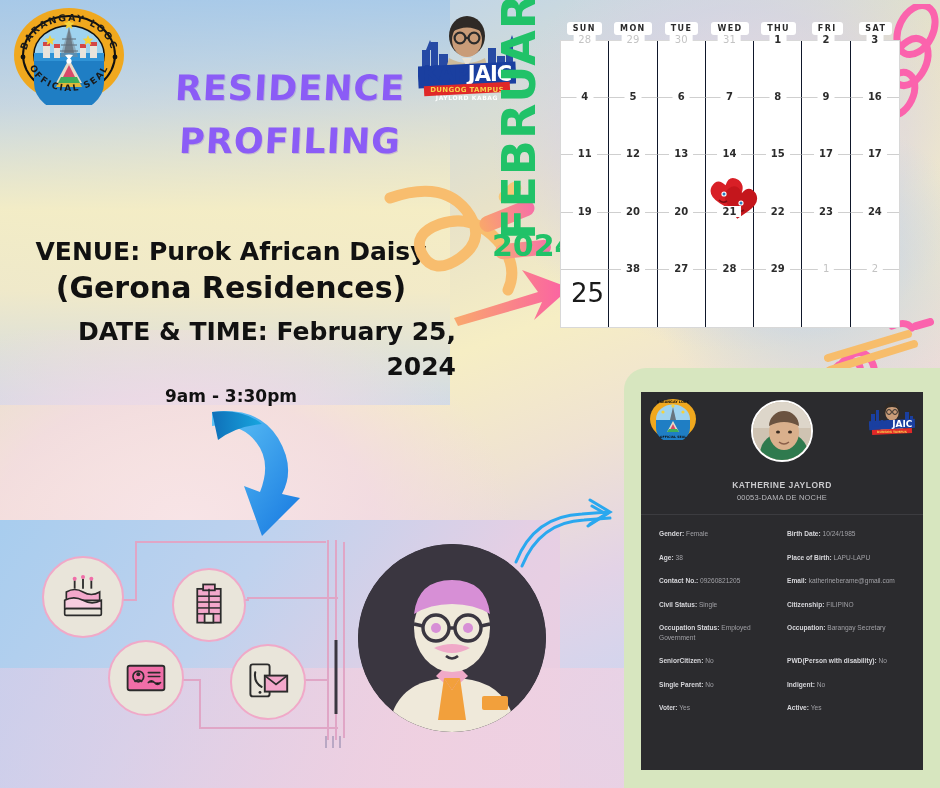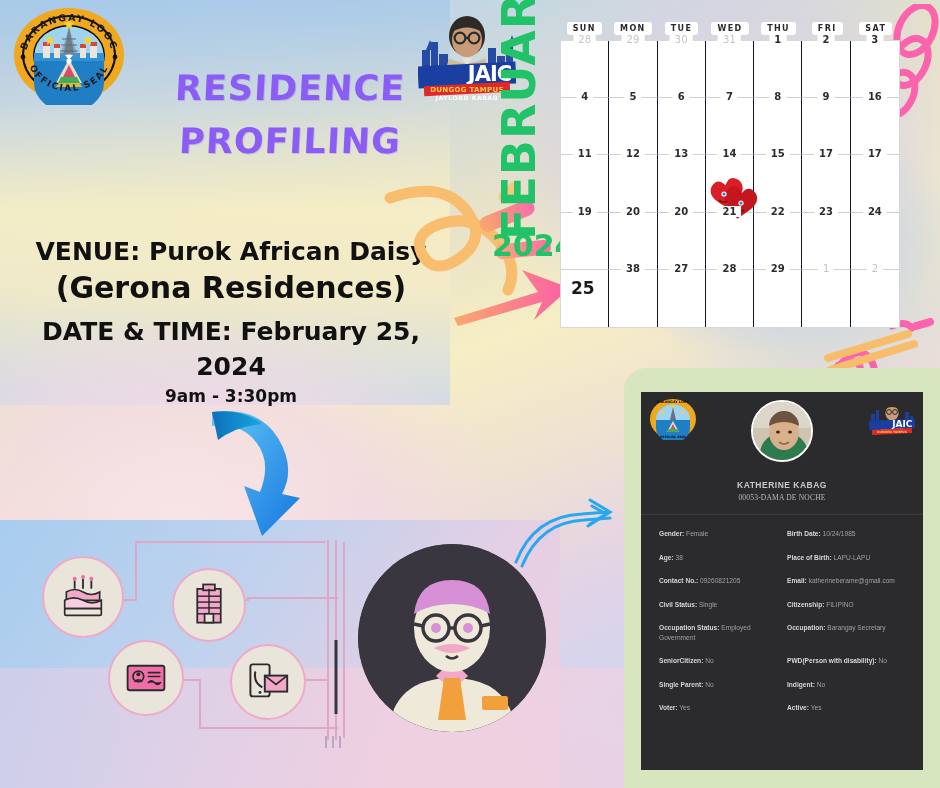--- a/index.html
+++ b/index.html
@@ -86,21 +86,21 @@
 
   
   .venue-block {
     position:absolute; left:6px; top:235px; width:450px;
     text-align:center; color:#111;
     font-family:"DejaVu Sans", sans-serif;
     font-weight:700;
   }
   .venue-l1 { font-size:25px; line-height:1.32; }
   .venue-l2 { font-size:30px; line-height:1.32; }
-  .venue-l3 { font-size:25px; line-height:1.42; margin-top:6px; }
+  .venue-l3 { font-size:25px; line-height:1.42; margin-top:6px;text-align:right; }
   .venue-l4 { font-size:17px; line-height:1.32; }
 
   
   .cal-month {
     position:absolute; left:492px; top:8px;
     color:#21c268; font-family:"DejaVu Sans", sans-serif;
     font-weight:700; font-size:46px; letter-spacing:1px;
     writing-mode: vertical-rl; text-orientation: mixed;
     transform: rotate(180deg);
     transform-origin: center;
@@ -134,21 +134,21 @@
   .cal-grid > .cal-cell:nth-last-child(-n+7) { border-bottom:none; }
   .cal-num {
     position:absolute; top:-7px; left:50%; transform:translateX(-50%);
     background:#fff; padding:0 5px;
     font-size:10px; font-weight:700; color:#2c2c2c;
     font-family:"DejaVu Sans", sans-serif;
   }
   .cal-num.muted { color:#c3c3c3; font-weight:400; }
   .cal-num.big {
     position:absolute; top:8px; left:10px; transform:none;
-    font-size:17px; font-weight:700; color:#1a1a1a; padding:0;
+    font-size:26px; font-weight:400; color:#1a1a1a; padding:0;
   }
   .hearts { position:absolute; left:50%; top:38%; transform:translateX(-50%); width:58px; height:42px; }
 
   
   .green-panel {
     position:absolute; left:624px; top:368px; width:316px; height:420px;
     background:#d7e6bf; border-radius:22px 0 0 0;
   }
   .id-title {
     position:absolute; left:624px; top:368px; width:316px;
@@ -168,21 +168,21 @@
     width:62px; height:62px; border-radius:50%; border:2px solid #fff;
     overflow:hidden; background:#cdbba4;
   }
   .id-name {
     text-align:center; color:#c9c9cc; font-size:8.5px; font-weight:700;
     letter-spacing:.5px; font-family:"Liberation Sans", sans-serif;
     margin-top:-20px;
   }
   .id-addr {
     text-align:center; color:#b9b9bd; font-size:7.5px; letter-spacing:.2px;
-    margin-top:3px; font-family:Liberation Serif, serif;
+    margin-top:3px; font-family:Liberation Sans, sans-serif;
   }
   .id-sep { height:1px; background:#3c3c40; margin:12px 0 0 0; }
   .id-fields {
     padding:14px 18px 0 18px;
     display:grid; grid-template-columns:1fr 1fr;
     row-gap:14px; column-gap:10px;
   }
   .id-field { font-size:6.6px; line-height:1.45; color:#a9a9ad;
     font-family:"Liberation Sans", sans-serif; }
   .id-field b { color:#d6d6da; font-weight:700; }
@@ -596,21 +596,21 @@
           <ellipse cx="31" cy="52" rx="24" ry="22" fill="#2f7a4e"></ellipse>
           <ellipse cx="31" cy="30" rx="15" ry="18" fill="#d9b08c"></ellipse>
           <path d="M16 24 a15 15 0 0 1 30 0 q-15 -8 -30 0z" fill="#6b5340"></path>
           <ellipse cx="25" cy="30" rx="2" ry="1.5" fill="#3a2c22"></ellipse>
           <ellipse cx="37" cy="30" rx="2" ry="1.5" fill="#3a2c22"></ellipse>
           <path d="M26 40 q5 4 10 0" stroke="#8a5f4a" stroke-width="1.4" fill="none"></path>
         </svg>
       </div>
     </div>
 
-    <div class="id-name">KATHERINE KABAG</div>
+    <div class="id-name">KATHERINE JAYLORD</div>
     <div class="id-addr">00053-DAMA DE NOCHE</div>
     <div class="id-sep"></div>
 
     <div class="id-fields" id="id-fields">
         <div class="id-field"><b>Gender:</b><span class="val"> Female</span></div>
         <div class="id-field"><b>Birth Date:</b><span class="val"> 10/24/1985</span></div>
         <div class="id-field"><b>Age:</b><span class="val"> 38</span></div>
         <div class="id-field"><b>Place of Birth:</b><span class="val"> LAPU-LAPU</span></div>
         <div class="id-field"><b>Contact No.:</b><span class="val"> 09260821205</span></div>
         <div class="id-field"><b>Email:</b><span class="val"> katherineberame@gmail.com</span></div>

